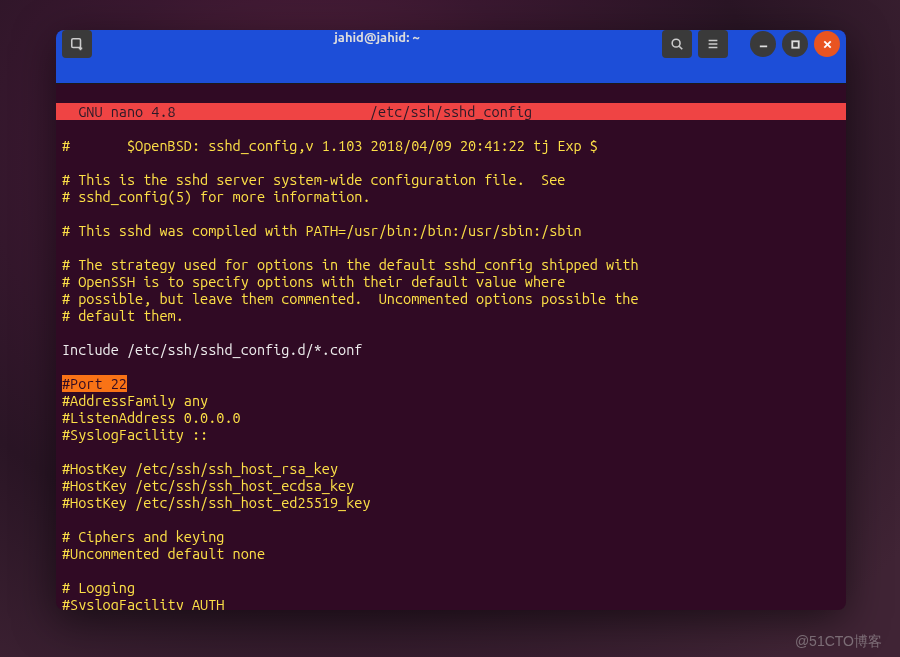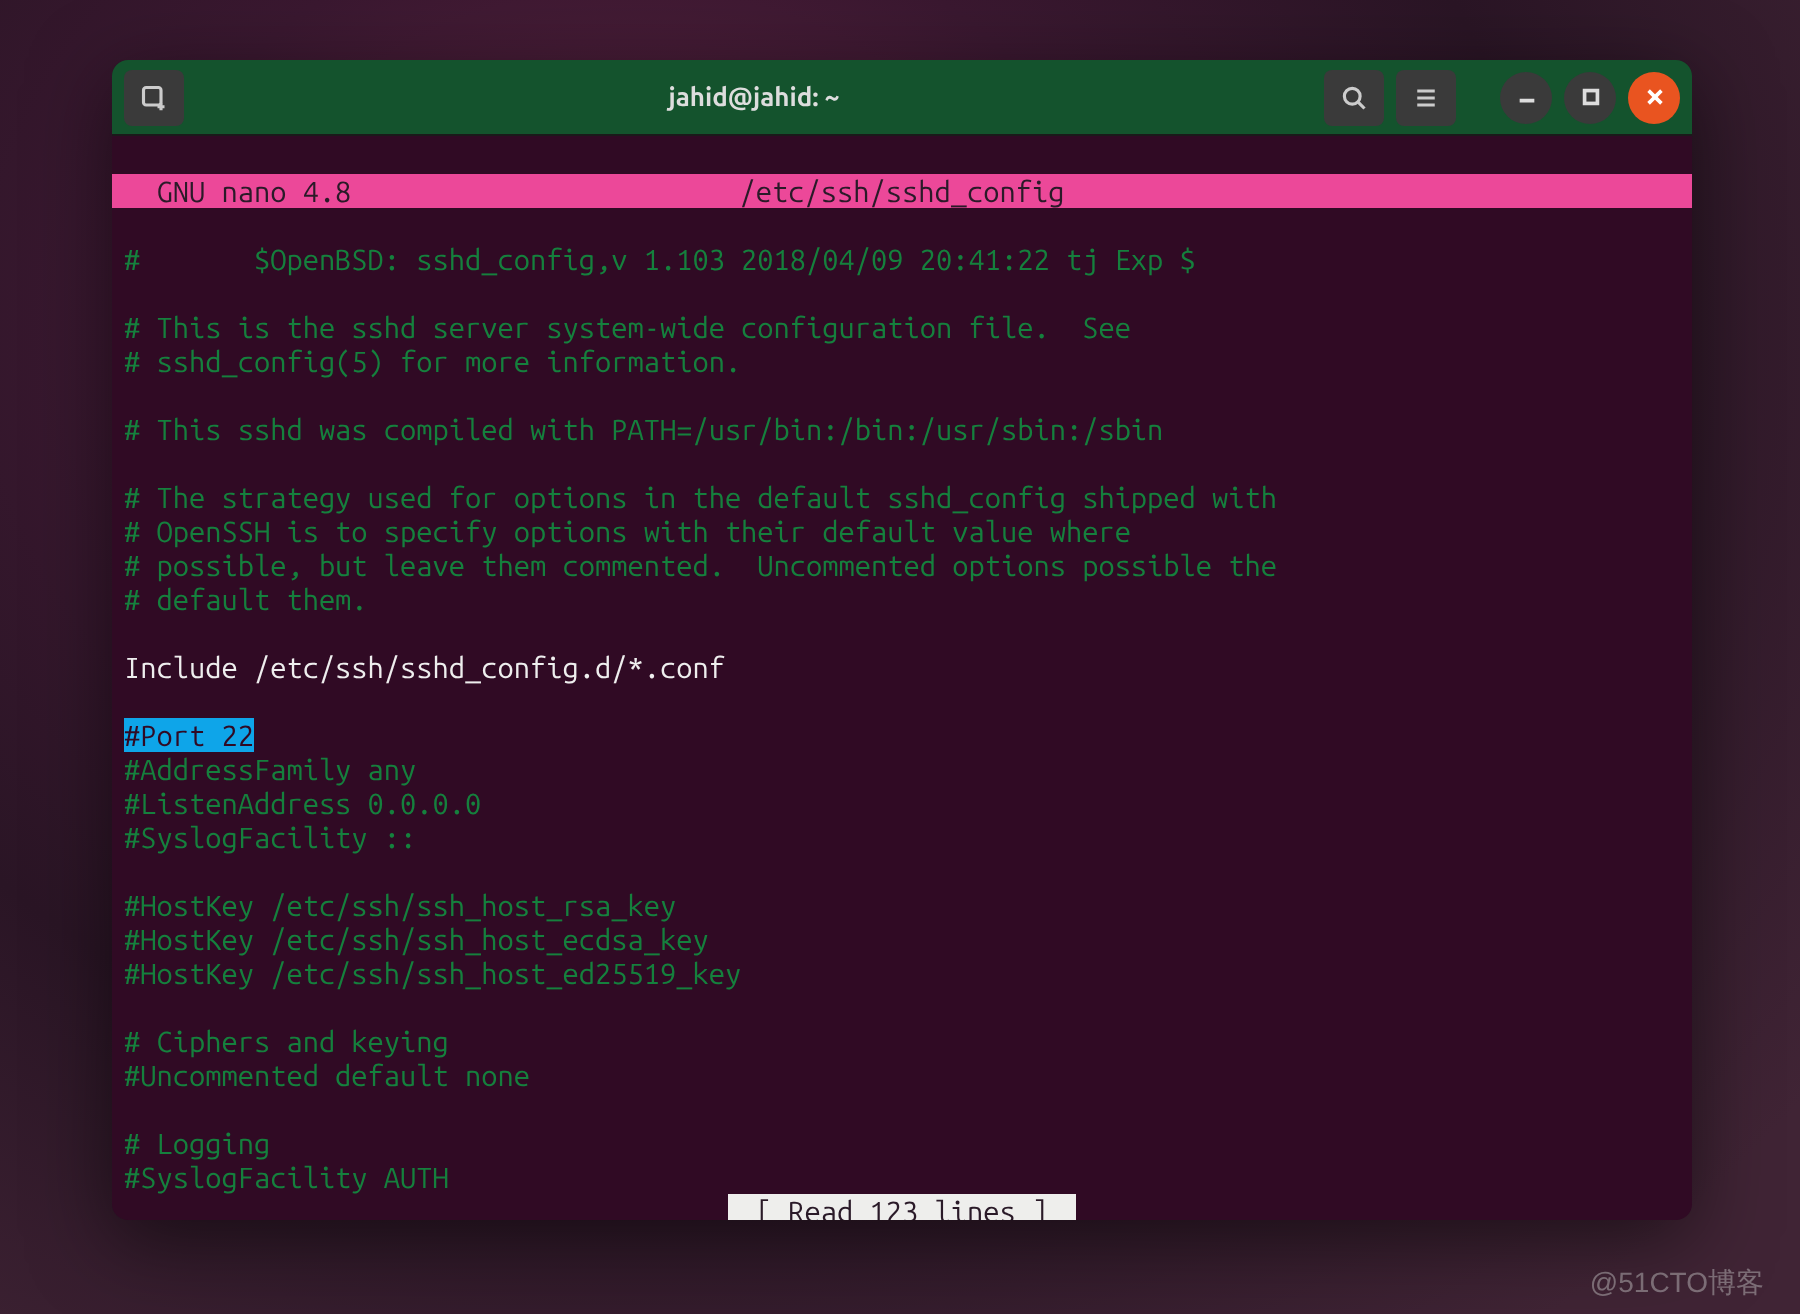--- a/index.html
+++ b/index.html
@@ -11,22 +11,22 @@
   }
   .window {
     position: absolute; left: 56px; top: 30px; width: 790px; height: 580px;
     background: #300a24;
     border-radius: 8px;
     box-shadow: 0 10px 40px rgba(0,0,0,0.5);
     display: flex; flex-direction: column;
     overflow: hidden;
   }
   .titlebar {
-    height: 38px; background: #14532d;
-    display: flex; align-items: center;
+    height: 54px; background: #1d4ed8;
+    display: flex; align-items: flex-start;
     padding: 0 6px;
     border-bottom: 1px solid #1a1a1a;
   }
   .titlebar-left { display: flex; gap: 6px; }
   .titlebar-title {
     flex: 1; text-align: center; color: #ddd; font-size: 13px; font-weight: 600;
   }
   .titlebar-right { display: flex; gap: 6px; align-items: center; }
   .tb-btn {
     width: 30px; height: 28px; border-radius: 4px;
@@ -46,28 +46,28 @@
   .terminal {
     flex: 1; padding: 2px 6px 4px 6px;
     font-family: "Ubuntu Mono", "DejaVu Sans Mono", monospace;
     font-size: 14.5px; line-height: 17px;
     color: #eee;
     white-space: pre;
     overflow: hidden;
     position: relative;
   }
   .hdr-line {
-    background: #ec4899; color: #2a1a28; height: 17px;
+    background: #ef4444; color: #2a1a28; height: 17px;
     margin: 0 -6px 0 -6px; padding: 0 6px;
     display: flex;
   }
   .hdr-left { display:inline-block; }
   .hdr-file { position:absolute; left:50%; transform:translateX(-50%); }
-  .comment { color: #15803d; }
-  .sel { background: #0ea5e9; color: #300a24; }
+  .comment { color: #fde047; }
+  .sel { background: #f97316; color: #300a24; }
   .status-wrap { text-align: center; height: 17px; }
   .status { background: #eeeeec; color: #2a1a28; padding: 0 14px; }
   .watermark {
     position: absolute; right: 18px; bottom: 6px;
     color: rgba(200,200,200,0.45); font-size: 14px;
     font-family: sans-serif;
   }
 </style>
 </head>
 <body>

